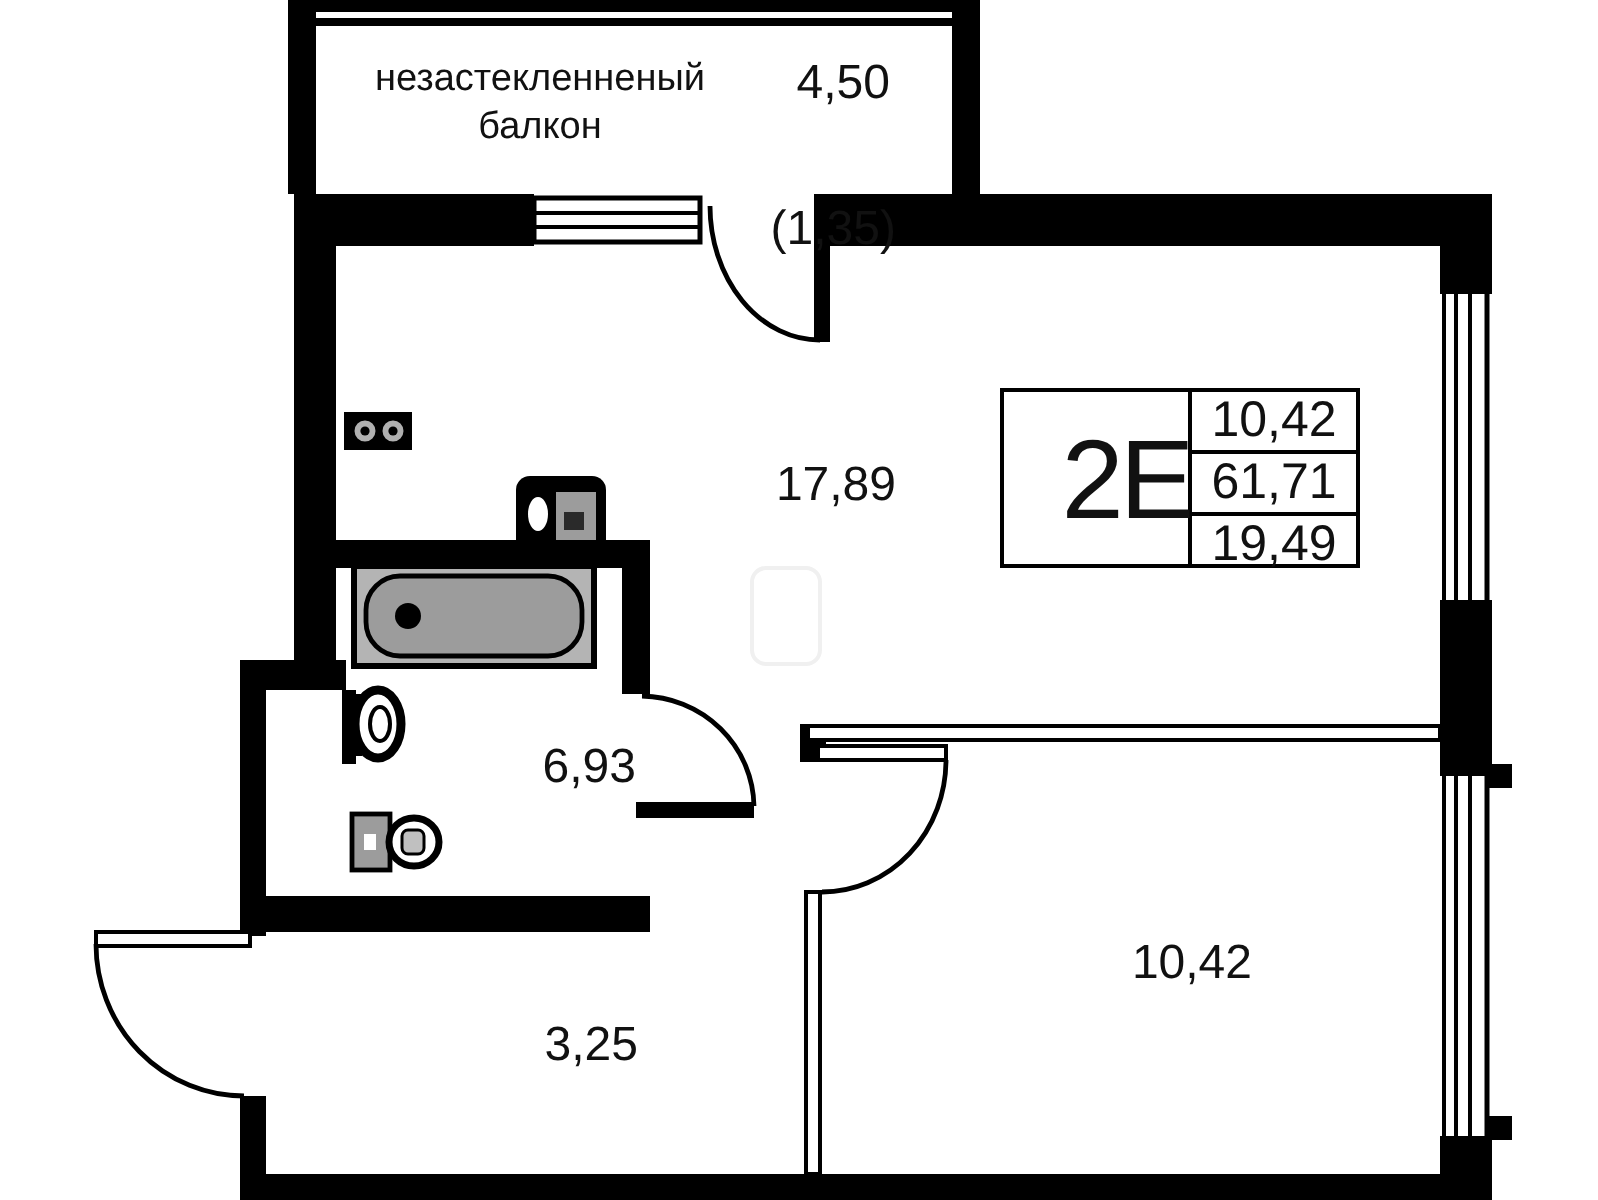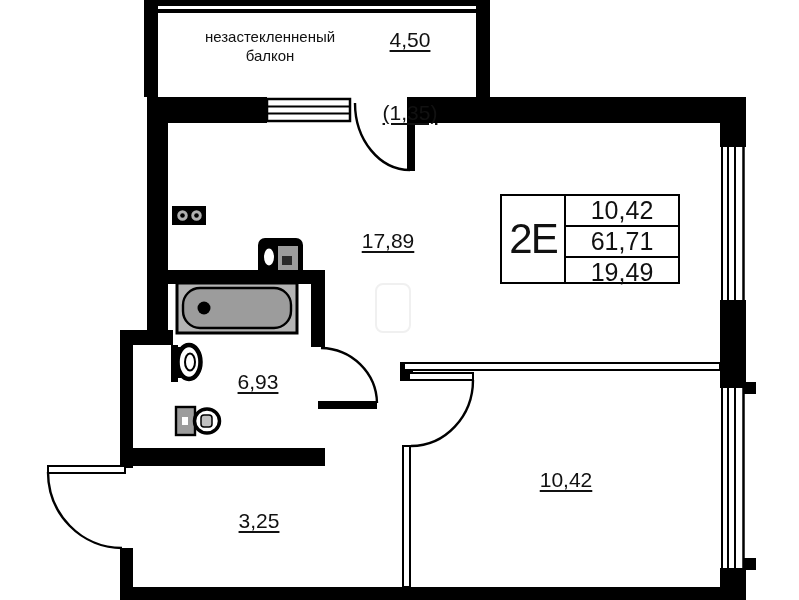--- a/index.html
+++ b/index.html
@@ -1,26 +1,26 @@
 <!DOCTYPE html>
 <html><head>
 <meta charset="utf-8">
 <style>
   html,body{margin:0;padding:0;background:#fff;}
   #stage{position:relative;width:799px;height:600px;background:#ffffff;overflow:hidden;
          font-family:"Liberation Sans",sans-serif;color:#111;}
   #plan-svg{position:absolute;left:0;top:0;}
   .lbl{position:absolute;text-align:center;line-height:1.25;}
-  .num{font-size:21px;text-decoration:underline;text-underline-offset:3px;text-decoration-thickness:1.5px;}
-  .balcony-name{font-size:15px;}
+  .num{font-size:24px;text-underline-offset:3px;text-decoration-thickness:1.5px;text-align:right;}
+  .balcony-name{font-size:19px;}
   
   #info-box{position:absolute;left:500px;top:194px;width:180px;height:90px;
             border:2.5px solid #000;box-sizing:border-box;display:flex;background:#fff;}
   #info-type{width:62px;border-right:2.5px solid #000;display:flex;align-items:center;justify-content:center;
-             font-size:42px;letter-spacing:-2px;}
+             font-size:56px;letter-spacing:-2px;padding-left:30px;}
   #info-rows{flex:1;display:flex;flex-direction:column;}
   .info-row{flex:1;display:flex;align-items:center;justify-content:center;font-size:25px;}
   .info-row.sep{border-bottom:2.5px solid #000;}
 </style>
 </head>
 <body>
 
 <div id="stage">
 
   <svg id="plan-svg" width="799" height="600" viewBox="0 0 799 600">

